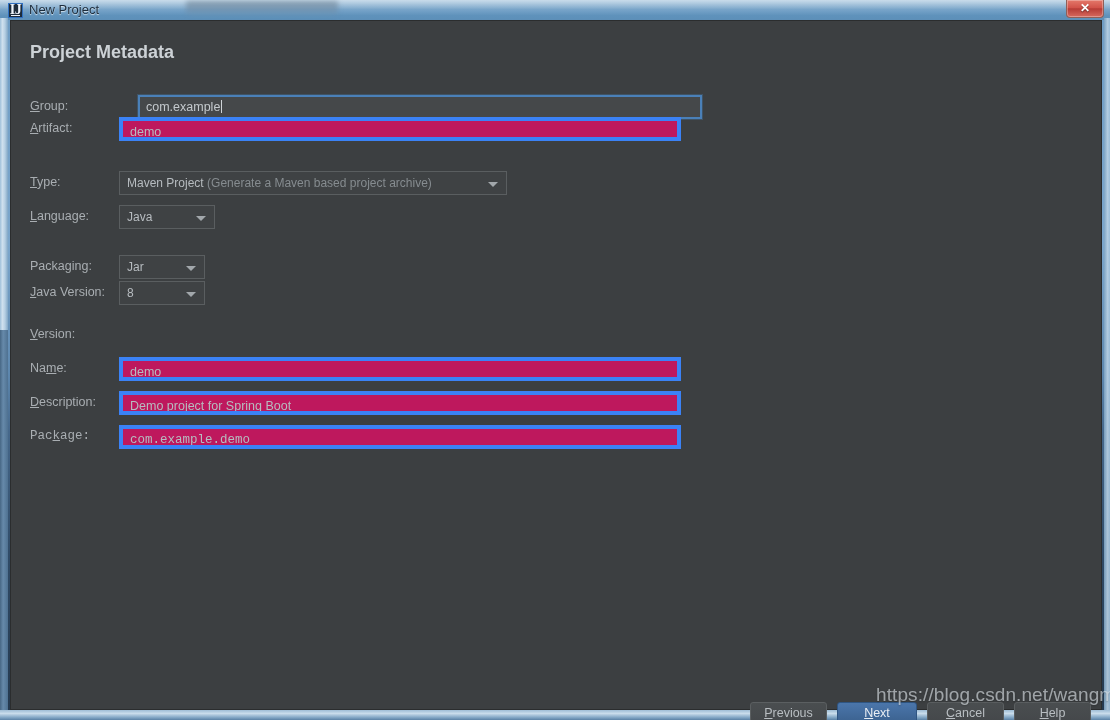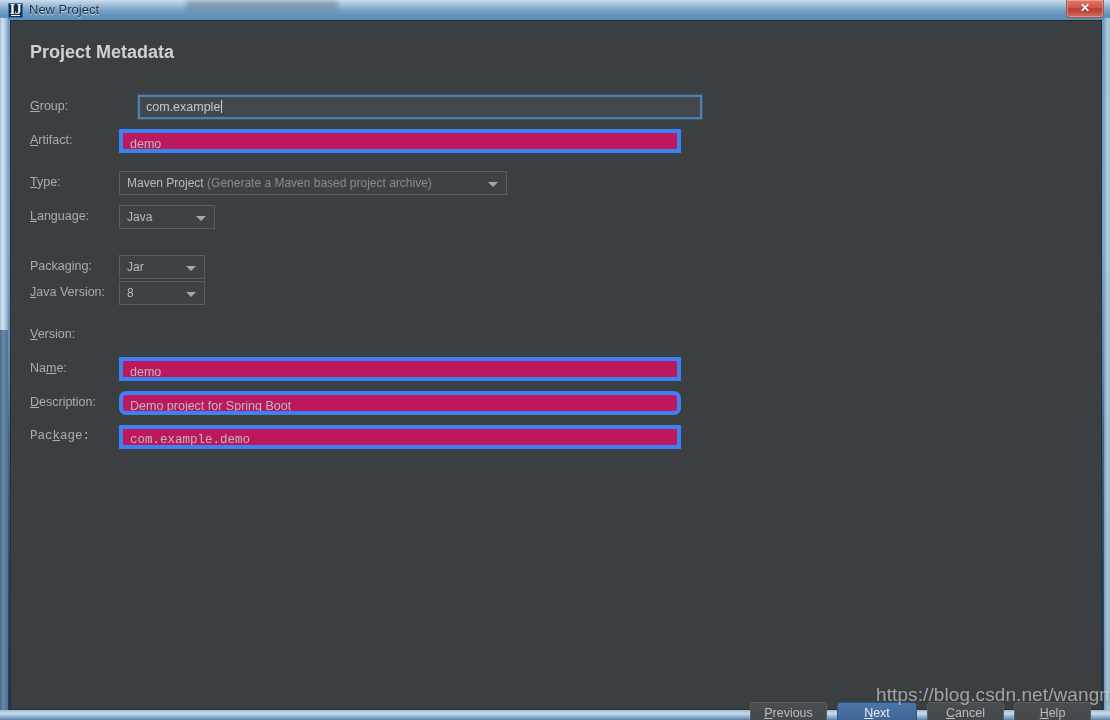--- a/index.html
+++ b/index.html
@@ -270,21 +270,21 @@
   <div class="window-title">New Project</div>
   <div class="close-button">✕</div>
 
   <div class="dialog">
     <div class="section-title">Project Metadata</div>
     <div id="fields">
         <div class="row" style="top: 74px; width: 700px;">
           <div class="row-label"><u>G</u>roup:</div>
           <div class="text-field focused" style="width: 564px; margin-left: 19px;">com.example<span class="caret"></span></div>
         </div>
-        <div class="row" style="top: 108px; width: 700px;">
+        <div class="row" style="top: 96px; width: 700px;">
           <div class="row-label"><u>A</u>rtifact:</div>
           <div class="text-field" style="width: 562px;">demo</div>
         </div>
         <div class="row" style="top: 150px; width: 700px;">
           <div class="row-label"><u>T</u>ype:</div>
           <div class="combo" style="width: 388px;"><span>Maven Project</span> <span class="dim">(Generate a Maven based project archive)</span><span class="combo-arrow"></span></div>
         </div>
         <div class="row" style="top: 184px; width: 700px;">
           <div class="row-label"><u>L</u>anguage:</div>
           <div class="combo" style="width: 96px;"><span>Java</span><span class="combo-arrow"></span></div>
@@ -299,21 +299,21 @@
         </div>
         <div class="row" style="top: 302px; width: 700px;">
           <div class="row-label"><u>V</u>ersion:</div>
         </div>
         <div class="row" style="top: 336px; width: 700px;">
           <div class="row-label">Na<u>m</u>e:</div>
           <div class="text-field" style="width: 562px;">demo</div>
         </div>
         <div class="row" style="top: 370px; width: 700px;">
           <div class="row-label"><u>D</u>escription:</div>
-          <div class="text-field" style="width: 562px; border-radius: 7px;">Demo project for Spring Boot</div>
+          <div class="text-field" style="width: 562px;">Demo project for Spring Boot</div>
         </div>
         <div class="row" style="top: 404px; width: 700px; font-family: Liberation Mono, monospace;">
           <div class="row-label">Pac<u>k</u>age:</div>
           <div class="text-field" style="width: 562px;">com.example.demo</div>
         </div>
       </div>
     <div id="buttons">
         <div class="btn" style="left: 739px; width: 77px;"><u>P</u>revious</div>
         <div class="btn default" style="left: 826px; width: 80px;"><u>N</u>ext</div>
         <div class="btn" style="left: 916px; width: 77px;"><u>C</u>ancel</div>

